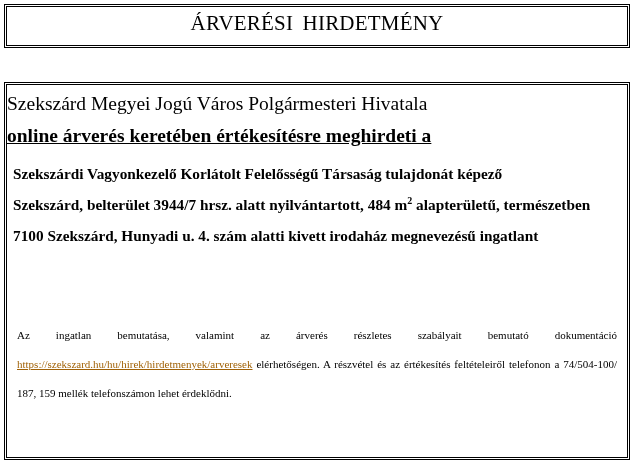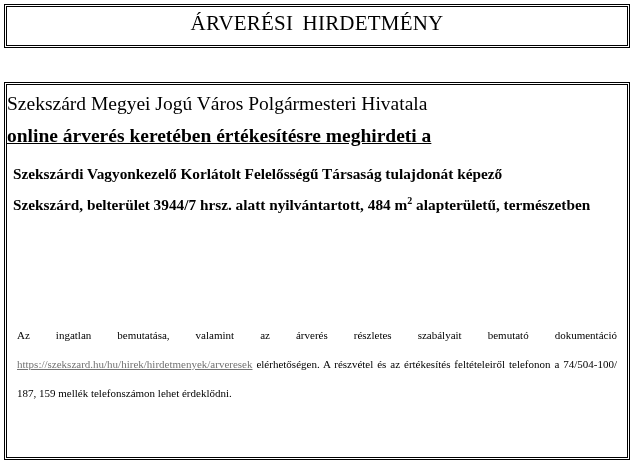--- a/index.html
+++ b/index.html
@@ -14,36 +14,37 @@
   #org { position:absolute; left:0; right:0; top:8px; font-size:19.5px; }
   #intro { position:absolute; left:0; right:0; top:40px; font-size:19.5px;
            font-weight:bold; text-decoration:underline; }
   #details { position:absolute; left:6px; right:6px; top:73px; font-size:15.3px;
              font-weight:bold; line-height:31px; }
   #details p { margin:0; white-space:nowrap; }
   #body-text { position:absolute; left:10px; right:10px; top:236px; font-size:11px;
                line-height:29px; text-align:justify; text-align-last:left; }
   #body-text p { margin:0; }
   .just-line { text-align:justify; text-align-last:justify; }
-  a.link { color:#737373; }
+  a.link { color:#a16207; }
   sup { font-size:10px; line-height:0; }
 </style>
 </head>
 <body>
 
 <div class="dbox" id="title-box">
   <div id="title">ÁRVERÉSI  HIRDETMÉNY</div>
 </div>
 
 <div class="dbox" id="main-box">
   <div id="org" class="center">Szekszárd Megyei Jogú Város Polgármesteri Hivatala</div>
   <div id="intro" class="center">online árverés keretében értékesítésre meghirdeti a</div>
 
   <div id="details" class="center">
     <p>Szekszárdi Vagyonkezelő Korlátolt Felelősségű Társaság tulajdonát képező</p>
     <p><span>Szekszárd, belterület 3944/7 hrsz. alatt nyilvántartott, 484 m</span><sup>2</sup><span> alapterületű, természetben</span></p>
+    <p>7100 Szekszárd, Hunyadi u. 4. szám alatti kivett irodaház megnevezésű ingatlant</p>
   </div>
 
   <div id="body-text">
     <p class="just-line">Az ingatlan bemutatása, valamint az árverés részletes szabályait bemutató dokumentáció</p>
     <p><a class="link" href="#">https://szekszard.hu/hu/hirek/hirdetmenyek/arveresek</a><span> elérhetőségen. A részvétel és az értékesítés feltételeiről telefonon a 74/504-100/ 187, 159 mellék telefonszámon lehet érdeklődni.</span></p>
   </div>
 </div>
 
 </body></html>

